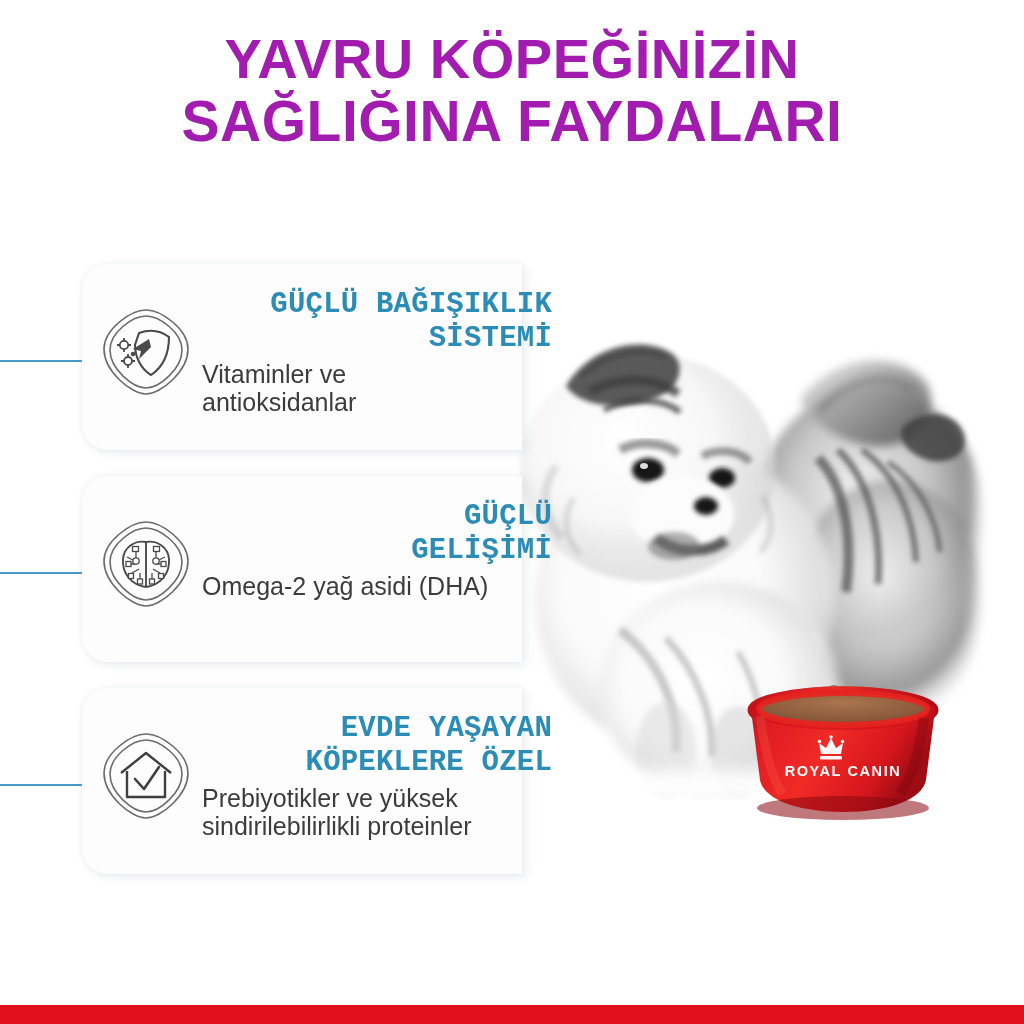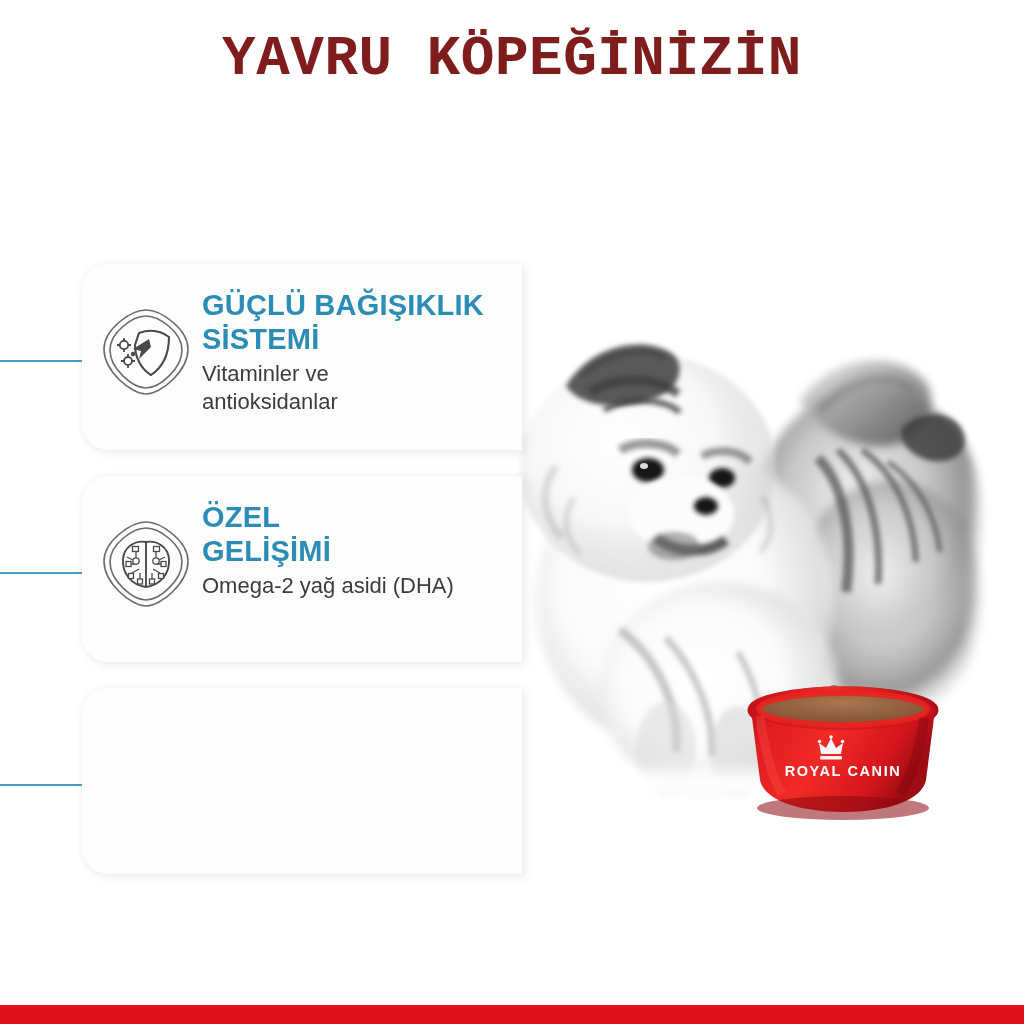--- a/index.html
+++ b/index.html
@@ -22,26 +22,26 @@
   
   #title-block {
     position: absolute;
     left: 0;
     top: 28px;
     width: 1024px;
     text-align: center;
     z-index: 5;
   }
   .title-line {
-    font-family: Liberation Mono, monospace;
+    font-family: Liberation Sans, sans-serif;
     font-weight: bold;
     font-size: 56px;
     line-height: 62px;
     letter-spacing: 0.5px;
-    color: #7f1d1d;
+    color: #a21caf;
     white-space: nowrap;
   }
   .title-line.l2 { font-size: 57px; }
 
   
   #dog-photo {
     position: absolute;
     left: 470px;
     top: 300px;
     width: 540px;
@@ -104,32 +104,33 @@
     margin-top: 22px;
   }
 
   .text-wrap {
     flex: 1;
     padding-left: 8px;
     padding-top: 6px;
   }
 
   .feat-title {
-    font-family: Liberation Sans, sans-serif;
+    font-family: Liberation Mono, monospace;
     font-weight: bold;
     font-size: 29px;
     line-height: 34px;
     color: #2B8CB5;
     letter-spacing: 0.2px;
     white-space: pre-line;
+    text-align: right;
   }
 
   .feat-sub {
     font-family: "Liberation Sans", sans-serif;
-    font-size: 22px;
+    font-size: 25px;
     line-height: 28px;
     color: #3C3C3C;
     margin-top: 4px;
     white-space: pre-line;
   }
 
   
   #bowl {
     position: absolute;
     left: 712px;
@@ -150,20 +151,21 @@
     z-index: 6;
   }
 </style>
 </head>
 <body>
 
 <div id="banner">
 
   <div id="title-block">
     <div class="title-line l1">YAVRU KÖPEĞİNİZİN</div>
+    <div class="title-line l2">SAĞLIĞINA FAYDALARI</div>
   </div>
 
   <div id="dog-photo">
     <svg width="540" height="500" viewBox="0 0 540 500" aria-hidden="true">
       <defs>
         <radialGradient id="furBody" cx="42%" cy="45%" r="62%">
           <stop offset="0%" stop-color="#ffffff"></stop>
           <stop offset="55%" stop-color="#fafafa"></stop>
           <stop offset="82%" stop-color="#e2e2e2"></stop>
           <stop offset="100%" stop-color="#ffffff" stop-opacity="0.1"></stop>
@@ -348,30 +350,51 @@
               <rect x="54.5" y="29.5" width="6" height="5"></rect>
               <rect x="62" y="44.5" width="5" height="5"></rect>
               <rect x="59.5" y="56.5" width="5" height="5"></rect>
               <rect x="50.5" y="62" width="5" height="5"></rect>
               <circle cx="37" cy="44" r="3.2"></circle>
               <circle cx="57" cy="44" r="3.2"></circle>
             </g>
           </svg>
         </div>
         <div class="text-wrap">
-          <div class="feat-title">ÖZEL
+          <div class="feat-title">GÜÇLÜ
 GELİŞİMİ</div>
           <div class="feat-sub">Omega-2 yağ asidi (DHA)</div>
         </div>
       </div>
     </div>
 
     <div class="feature-row">
       <div class="connector"></div>
       <div class="card"></div>
+      <div class="card-inner">
+        <div class="icon-wrap">
+          <svg width="94" height="94" viewBox="0 0 94 94" aria-hidden="true">
+            <g fill="none" stroke="#6b6b6b" stroke-width="1.6">
+              <path d="M47 5 C 62 5, 89 24, 89 44 C 89 66, 62 89, 47 89 C 32 89, 5 66, 5 44 C 5 24, 32 5, 47 5 Z"></path>
+              <path d="M47 11 C 60 11, 83 27, 83 45 C 83 64, 60 83, 47 83 C 34 83, 11 64, 11 45 C 11 27, 34 11, 47 11 Z"></path>
+            </g>
+            <g fill="none" stroke="#3f3f3f" stroke-width="2.4" stroke-linejoin="round">
+              <path d="M22 44 L 47 24 L 72 44"></path>
+              <path d="M28 42 L 28 68 L 66 68 L 66 42"></path>
+            </g>
+            <path d="M36 50 L 45 60 L 60 38" fill="none" stroke="#3f3f3f" stroke-width="2.6" stroke-linecap="round" stroke-linejoin="round"></path>
+          </svg>
+        </div>
+        <div class="text-wrap">
+          <div class="feat-title">EVDE YAŞAYAN
+KÖPEKLERE ÖZEL</div>
+          <div class="feat-sub">Prebiyotikler ve yüksek
+sindirilebilirlikli proteinler</div>
+        </div>
+      </div>
     </div>
 
   </div>
 
   <div id="bowl">
     <svg width="262" height="148" viewBox="0 0 262 148" aria-hidden="true">
       <defs>
         <linearGradient id="bowlG" x1="0" y1="0" x2="1" y2="0.4">
           <stop offset="0%" stop-color="#B4101A"></stop>
           <stop offset="18%" stop-color="#E01C22"></stop>

